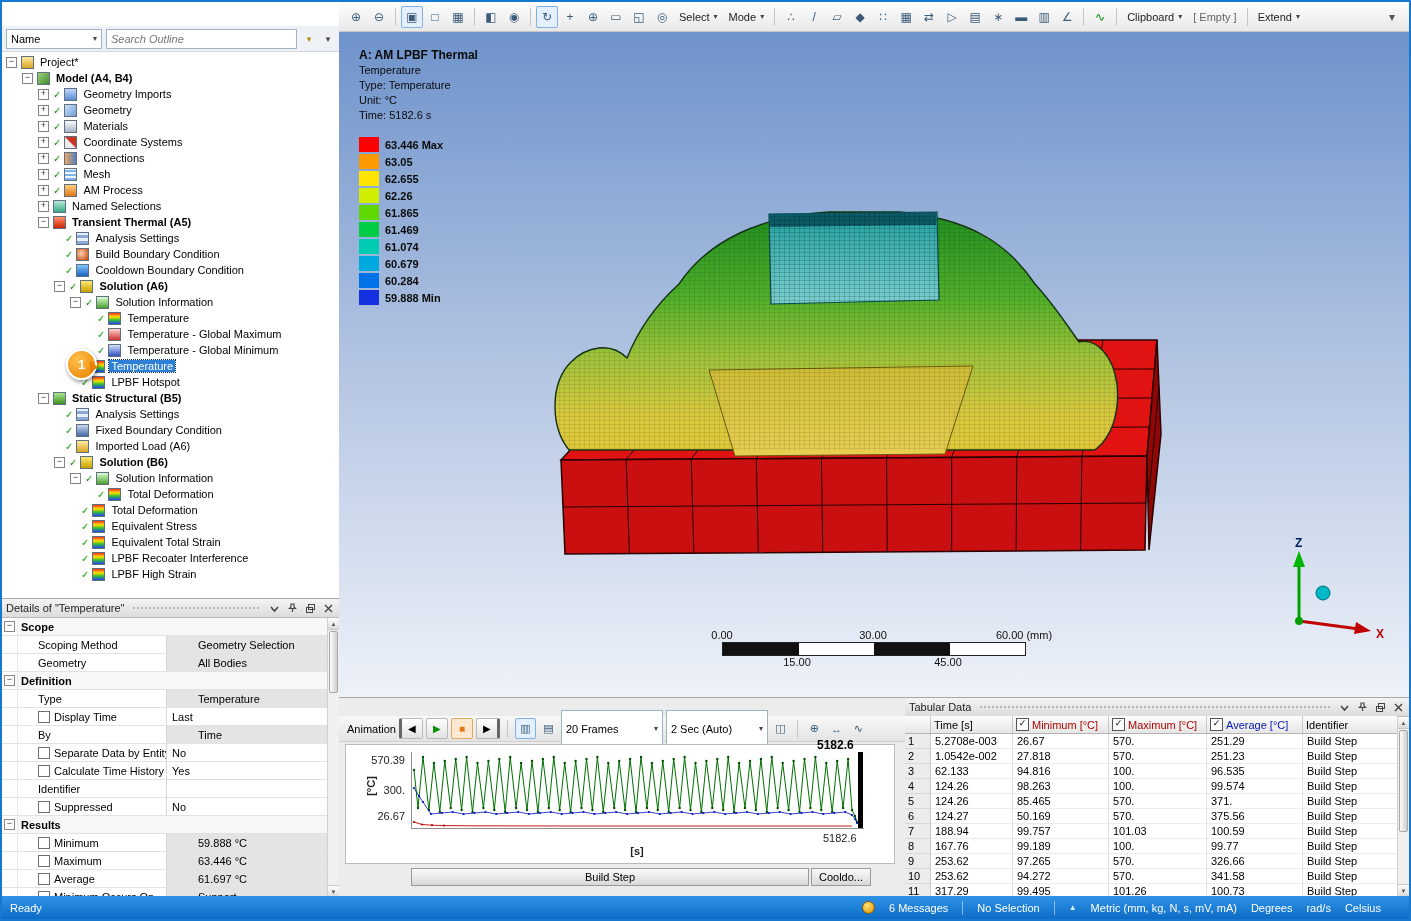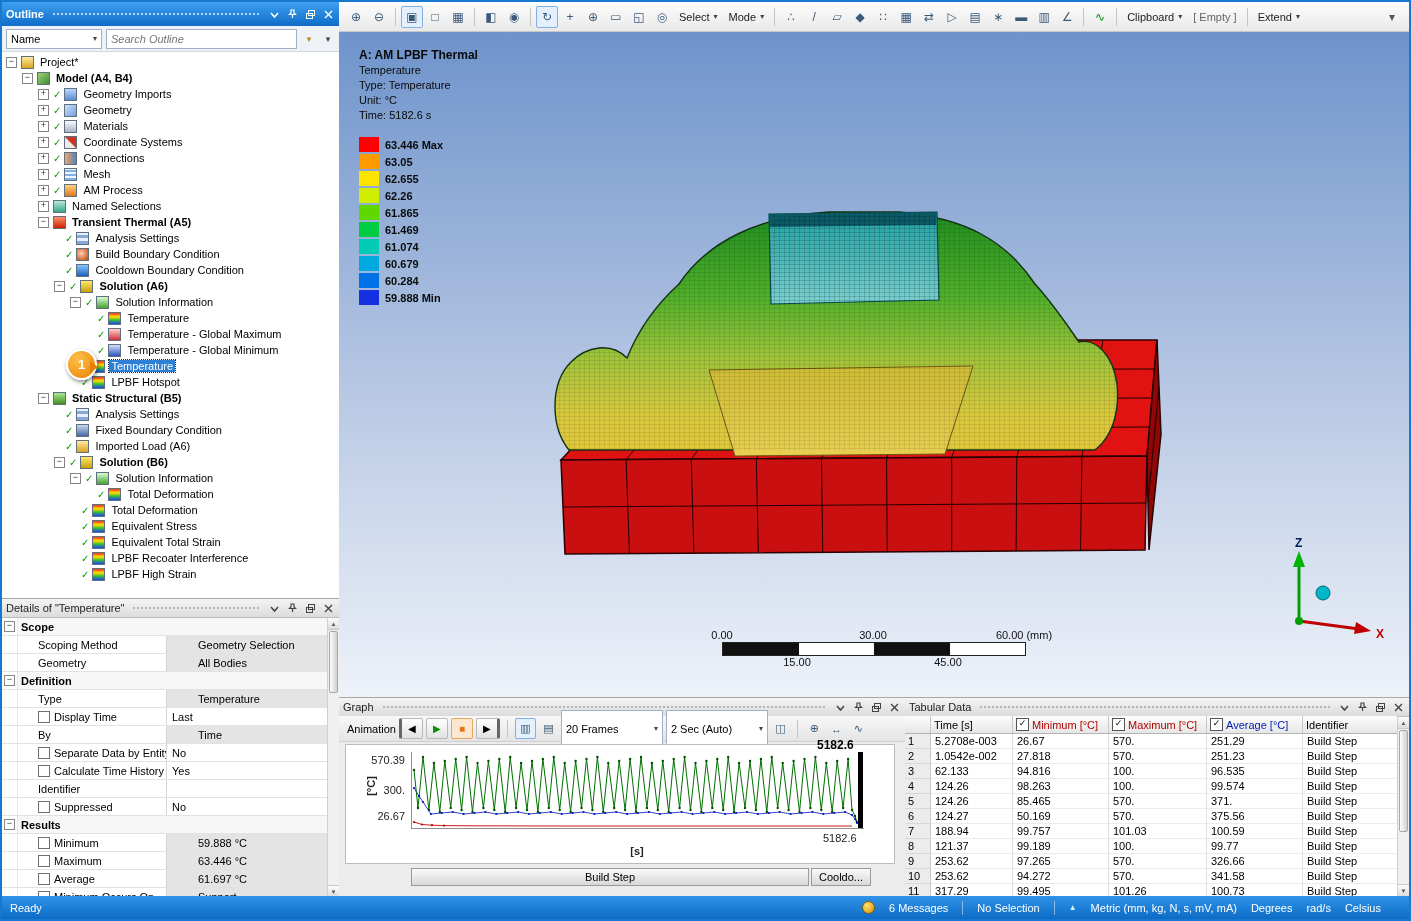--- a/index.html
+++ b/index.html
@@ -134,47 +134,20 @@
   .st-item{display:flex;align-items:center;gap:14px;white-space:nowrap;}
   .msg-ico{width:11px;height:11px;border-radius:50%;background:radial-gradient(circle at 35% 30%,#ffe070,#d89200);border:1px solid #8a5c00;}
   .unit-caret{font-size:8px;color:#d6f2ff;}
 </style>
 </head>
 <body>
 
 <div class="app">
 
   <div class="outline-panel">
-    <div class="o-titlebar">
-      <span>Outline</span>
-      <span class="grip"></span>
-      <span class="winicons" id="outlineIcons">
-          <span>
-            <svg width="11" height="11" viewBox="0 0 11 11">
-              <path d="M2 4l3.5 4L9 4" fill="none" stroke="#ffffff" stroke-width="1.5"></path>
-            </svg>
-          </span>
-          <span>
-            <svg width="11" height="11" viewBox="0 0 11 11">
-              <path d="M4 1h3v3l1.5 1.5h-6L4 4zM5.5 5.5v3.5" fill="none" stroke="#ffffff" stroke-width="1.2"></path>
-            </svg>
-          </span>
-          <span>
-            <svg width="11" height="11" viewBox="0 0 11 11">
-              <rect x="3.5" y="1.5" width="6" height="5" fill="none" stroke="#ffffff"></rect>
-              <rect x="1.5" y="4.5" width="6" height="5" fill="#fff0" stroke="#ffffff"></rect>
-            </svg>
-          </span>
-          <span>
-            <svg width="11" height="11" viewBox="0 0 11 11">
-              <path d="M2 2l7 7M9 2L2 9" stroke="#ffffff" stroke-width="1.4"></path>
-            </svg>
-          </span>
-        </span>
-    </div>
     <div class="filter-row">
       <div class="name-dd">
         <span>Name</span>
         <span class="caret">▾</span>
       </div>
       <input class="search" placeholder="Search Outline" style="">
       <span class="f-btn">▾</span>
       <span class="f-btn2">▾</span>
     </div>
     <div class="tree" id="tree">
@@ -713,47 +686,20 @@
       <line x1="40" y1="84" x2="100" y2="92" stroke="#c00000" stroke-width="3"></line>
       <polygon points="112,94 97,85 95,97" fill="#c00000"></polygon>
       <circle cx="40" cy="84" r="4" fill="#00a000"></circle>
       <circle cx="64" cy="56" r="7" fill="#00b8c8" stroke="#006878"></circle>
       <text id="triadZ" x="36" y="10" font-size="12" font-weight="bold" fill="#002060">Z</text>
       <text id="triadX" x="117" y="101" font-size="12" font-weight="bold" fill="#c00000">X</text>
     </svg>
   </div>
 
   <div class="graph-panel">
-    <div class="p-head">
-      <span>Graph</span>
-      <span class="grip gray"></span>
-      <span class="winicons" id="graphIcons">
-          <span>
-            <svg width="11" height="11" viewBox="0 0 11 11">
-              <path d="M2 4l3.5 4L9 4" fill="none" stroke="#444444" stroke-width="1.5"></path>
-            </svg>
-          </span>
-          <span>
-            <svg width="11" height="11" viewBox="0 0 11 11">
-              <path d="M4 1h3v3l1.5 1.5h-6L4 4zM5.5 5.5v3.5" fill="none" stroke="#444444" stroke-width="1.2"></path>
-            </svg>
-          </span>
-          <span>
-            <svg width="11" height="11" viewBox="0 0 11 11">
-              <rect x="3.5" y="1.5" width="6" height="5" fill="none" stroke="#444444"></rect>
-              <rect x="1.5" y="4.5" width="6" height="5" fill="#fff0" stroke="#444444"></rect>
-            </svg>
-          </span>
-          <span>
-            <svg width="11" height="11" viewBox="0 0 11 11">
-              <path d="M2 2l7 7M9 2L2 9" stroke="#444444" stroke-width="1.4"></path>
-            </svg>
-          </span>
-        </span>
-    </div>
     <div class="g-tools">
       <span>Animation</span>
       <span class="gbtn" style="border-left:3px solid #666;">◀</span>
       <span class="gbtn play">▶</span>
       <span class="gbtn stop">■</span>
       <span class="gbtn" style="border-right:3px solid #666;">▶</span>
       <span class="tsep"></span>
       <span class="gico boxed">▥</span>
       <span class="gico">▤</span>
       <div class="dd">
@@ -1024,21 +970,21 @@
         <div class="t-row">
           <div class="t-rn">7</div>
           <div class="t-c" style="width: 82px;">188.94</div>
           <div class="t-c" style="width: 96px;">99.757</div>
           <div class="t-c" style="width: 98px;">101.03</div>
           <div class="t-c" style="width: 96px;">100.59</div>
           <div class="t-c" style="flex: 1 1 0%;">Build Step</div>
         </div>
         <div class="t-row">
           <div class="t-rn">8</div>
-          <div class="t-c" style="width: 82px;">121.37</div>
+          <div class="t-c" style="width: 82px;">167.76</div>
           <div class="t-c" style="width: 96px;">99.189</div>
           <div class="t-c" style="width: 98px;">100.</div>
           <div class="t-c" style="width: 96px;">99.77</div>
           <div class="t-c" style="flex: 1 1 0%;">Build Step</div>
         </div>
         <div class="t-row">
           <div class="t-rn">9</div>
           <div class="t-c" style="width: 82px;">253.62</div>
           <div class="t-c" style="width: 96px;">97.265</div>
           <div class="t-c" style="width: 98px;">570.</div>

